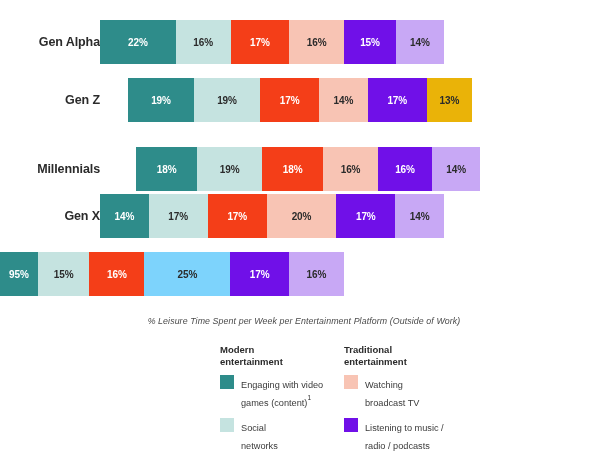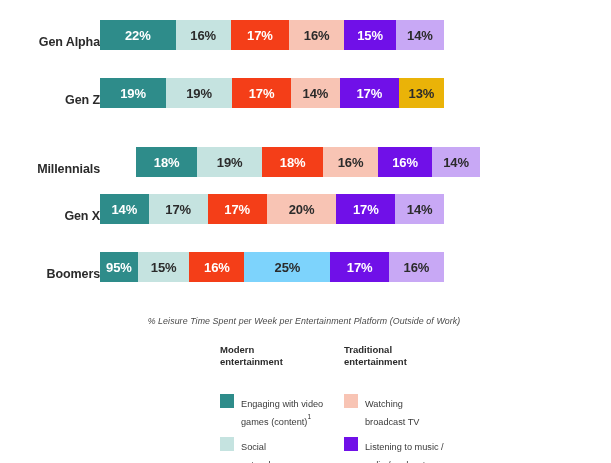--- a/index.html
+++ b/index.html
@@ -48,25 +48,25 @@
   }
 
   .bar-track {
     width: 344px;
     height: 44px;
     display: flex;
     overflow: hidden;
   }
 
   .seg {
-    height: 30px;
+    height: 44px;
     display: flex;
     align-items: center;
     justify-content: center;
-    font-size: 13px;
+    font-size: 10px;
     font-weight: bold;
     letter-spacing: -0.1px;
     box-sizing: border-box;
   }
 
   
   #caption {
     position: absolute;
     left: 114px;
     top: 316px;
@@ -92,21 +92,21 @@
     top: 0;
   }
   #legend-col-modern { left: 220px; width: 120px; }
   #legend-col-traditional { left: 344px; width: 130px; }
 
   .legend-heading {
     font-size: 9.5px;
     font-weight: bold;
     line-height: 12px;
     color: #2b2b2b;
-    margin-bottom: 25px;
+    margin-bottom: 6px;
     white-space: pre-line;
   }
 
   .legend-item {
     display: flex;
     align-items: flex-start;
     margin-bottom: 7px;
   }
 
   .legend-swatch {
@@ -138,21 +138,21 @@
       <div class="row-label">Gen Alpha</div>
       <div class="bar-track">
         <div class="seg" style="width: 22%; background: rgb(46, 140, 138); color: rgb(255, 255, 255);">22%</div>
         <div class="seg" style="width: 16%; background: rgb(197, 227, 224); color: rgb(43, 43, 43);">16%</div>
         <div class="seg" style="width: 17%; background: rgb(244, 62, 24); color: rgb(255, 255, 255);">17%</div>
         <div class="seg" style="width: 16%; background: rgb(248, 196, 180); color: rgb(43, 43, 43);">16%</div>
         <div class="seg" style="width: 15%; background: rgb(112, 16, 232); color: rgb(255, 255, 255);">15%</div>
         <div class="seg" style="width: 14%; background: rgb(200, 168, 245); color: rgb(43, 43, 43);">14%</div>
       </div>
     </div>
-    <div class="bar-row" style="top: 78px;">
+    <div class="bar-row" style="top: 78px; gap: 28px;">
       <div class="row-label">Gen Z</div>
       <div class="bar-track">
         <div class="seg" style="width: 19.1919%; background: rgb(46, 140, 138); color: rgb(255, 255, 255);">19%</div>
         <div class="seg" style="width: 19.1919%; background: rgb(197, 227, 224); color: rgb(43, 43, 43);">19%</div>
         <div class="seg" style="width: 17.1717%; background: rgb(244, 62, 24); color: rgb(255, 255, 255);">17%</div>
         <div class="seg" style="width: 14.1414%; background: rgb(248, 196, 180); color: rgb(43, 43, 43);">14%</div>
         <div class="seg" style="width: 17.1717%; background: rgb(112, 16, 232); color: rgb(255, 255, 255);">17%</div>
         <div class="seg" style="width: 13.1313%; background: #eab308; color: rgb(43, 43, 43);">13%</div>
       </div>
     </div>
@@ -172,21 +172,20 @@
       <div class="bar-track">
         <div class="seg" style="width: 14.1414%; background: rgb(46, 140, 138); color: rgb(255, 255, 255);">14%</div>
         <div class="seg" style="width: 17.1717%; background: rgb(197, 227, 224); color: rgb(43, 43, 43);">17%</div>
         <div class="seg" style="width: 17.1717%; background: rgb(244, 62, 24); color: rgb(255, 255, 255);">17%</div>
         <div class="seg" style="width: 20.202%; background: rgb(248, 196, 180); color: rgb(43, 43, 43); text-align: right;">20%</div>
         <div class="seg" style="width: 17.1717%; background: rgb(112, 16, 232); color: rgb(255, 255, 255);">17%</div>
         <div class="seg" style="width: 14.1414%; background: rgb(200, 168, 245); color: rgb(43, 43, 43);">14%</div>
       </div>
     </div>
     <div class="bar-row" style="top: 252px;">
-      <div class="row-label">Boomers</div>
       <div class="bar-track">
         <div class="seg" style="width: 11%; background: rgb(46, 140, 138); color: rgb(255, 255, 255);">95%</div>
         <div class="seg" style="width: 15%; background: rgb(197, 227, 224); color: rgb(43, 43, 43);">15%</div>
         <div class="seg" style="width: 16%; background: rgb(244, 62, 24); color: rgb(255, 255, 255);">16%</div>
         <div class="seg" style="width: 25%; background: #7dd3fc; color: rgb(43, 43, 43);">25%</div>
         <div class="seg" style="width: 17%; background: rgb(112, 16, 232); color: rgb(255, 255, 255);">17%</div>
         <div class="seg" style="width: 16%; background: rgb(200, 168, 245); color: rgb(43, 43, 43);">16%</div>
       </div>
     </div>
   </div>

